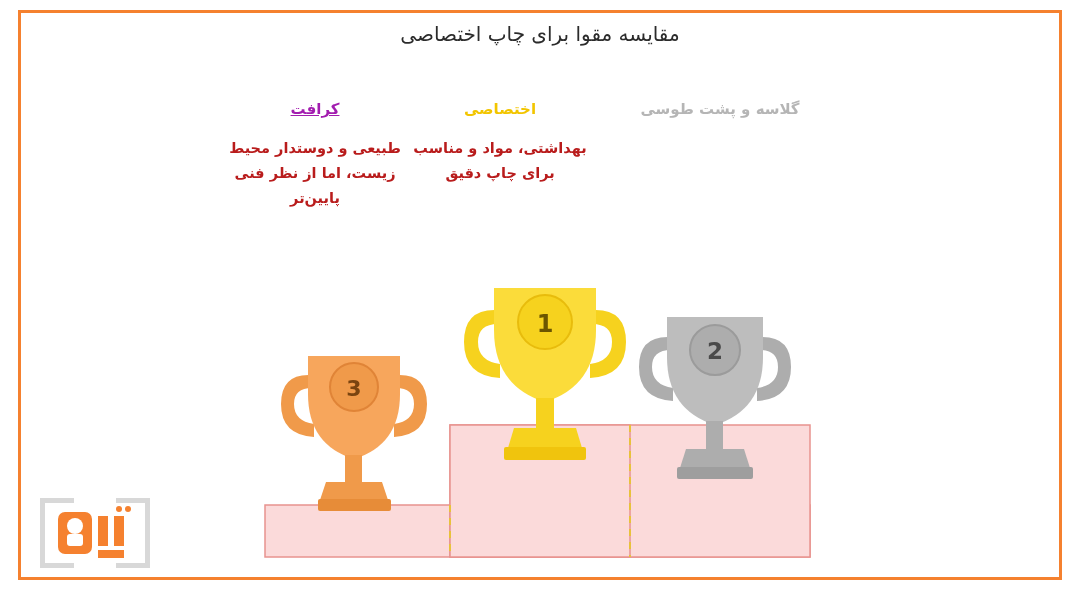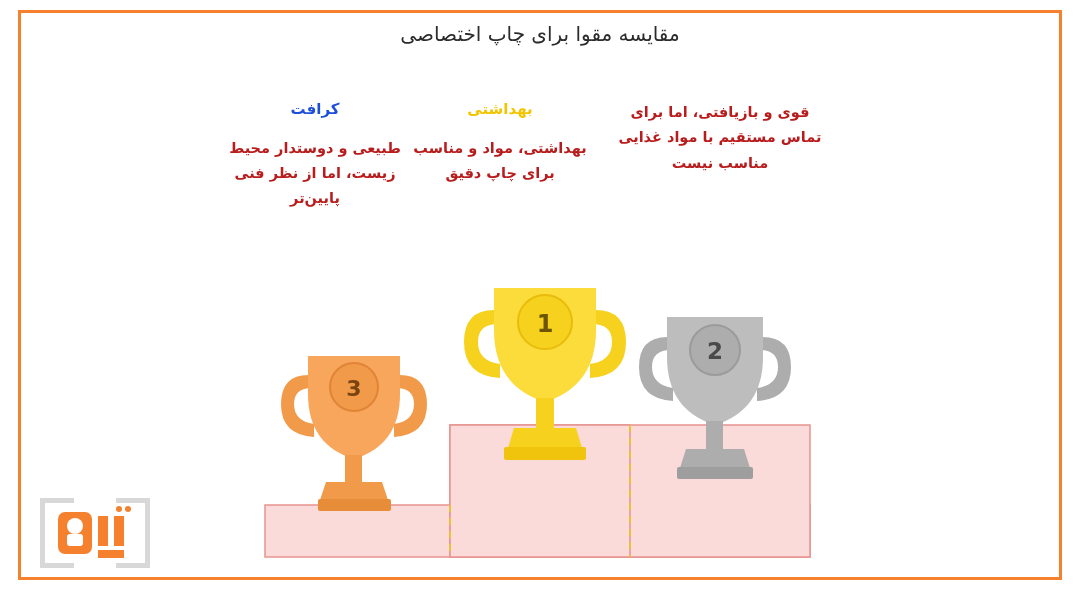--- a/index.html
+++ b/index.html
@@ -56,21 +56,21 @@
     font-size: 14.5px;
     font-weight: bold;
     color: #b91c1c;
     line-height: 1.75;
   }
   .col-gold   { left: 400px; top: 100px; width: 200px; }
   .col-gold   .head { color: #F2C500; }
   .col-silver { left: 610px; top: 100px; width: 220px; }
   .col-silver .head { color: #b5b5b5; }
   .col-bronze { left: 215px; top: 100px; width: 200px; }
-  .col-bronze .head { color: #1d4ed8; }
+  .col-bronze .head { color: #a21caf; text-decoration: underline; }
 
   
   .podium {
     position: absolute;
     left: 0; top: 0;
     width: 1080px; height: 600px;
     pointer-events: none;
   }
 
   
@@ -126,26 +126,26 @@
       <path d="M308 356 h92 v38 q0 51 -46 65 q-46 -14 -46 -65 z" fill="#F7A65C"></path>
       <rect x="345" y="455" width="17" height="27" fill="#F09A4A"></rect>
       <path d="M326 482 h56 l6 18 h-68 z" fill="#F09A4A"></path>
       <rect x="318" y="499" width="73" height="12" rx="2" fill="#E78C38"></rect>
       <circle cx="354" cy="387" r="24" fill="#F09A4A" stroke="#E08437" stroke-width="2"></circle>
       <text x="354" y="396" text-anchor="middle" font-family="DejaVu Sans, sans-serif" font-size="22" font-weight="bold" fill="#7a4410">3</text>
     </g>
   </svg>
 
   <div class="col col-gold">
-    <div class="head">بهداشتی</div>
+    <div class="head">اختصاصی</div>
     <div class="body">بهداشتی، مواد و مناسب برای چاپ دقیق</div>
   </div>
 
   <div class="col col-silver">
-    <div class="body">قوی و بازیافتی، اما برای تماس مستقیم با مواد غذایی مناسب نیست</div>
+    <div class="head">گلاسه و پشت طوسی</div>
   </div>
 
   <div class="col col-bronze">
     <div class="head">کرافت</div>
     <div class="body">طبیعی و دوستدار محیط زیست، اما از نظر فنی پایین‌تر</div>
   </div>
 
   <svg class="logo" viewBox="0 0 118 78">
     <path d="M4 4 h34 v5 h-29 v60 h29 v5 h-34 z" fill="#d8d8d8"></path>
     <path d="M114 4 h-34 v5 h29 v60 h-29 v5 h34 z" fill="#d8d8d8"></path>

